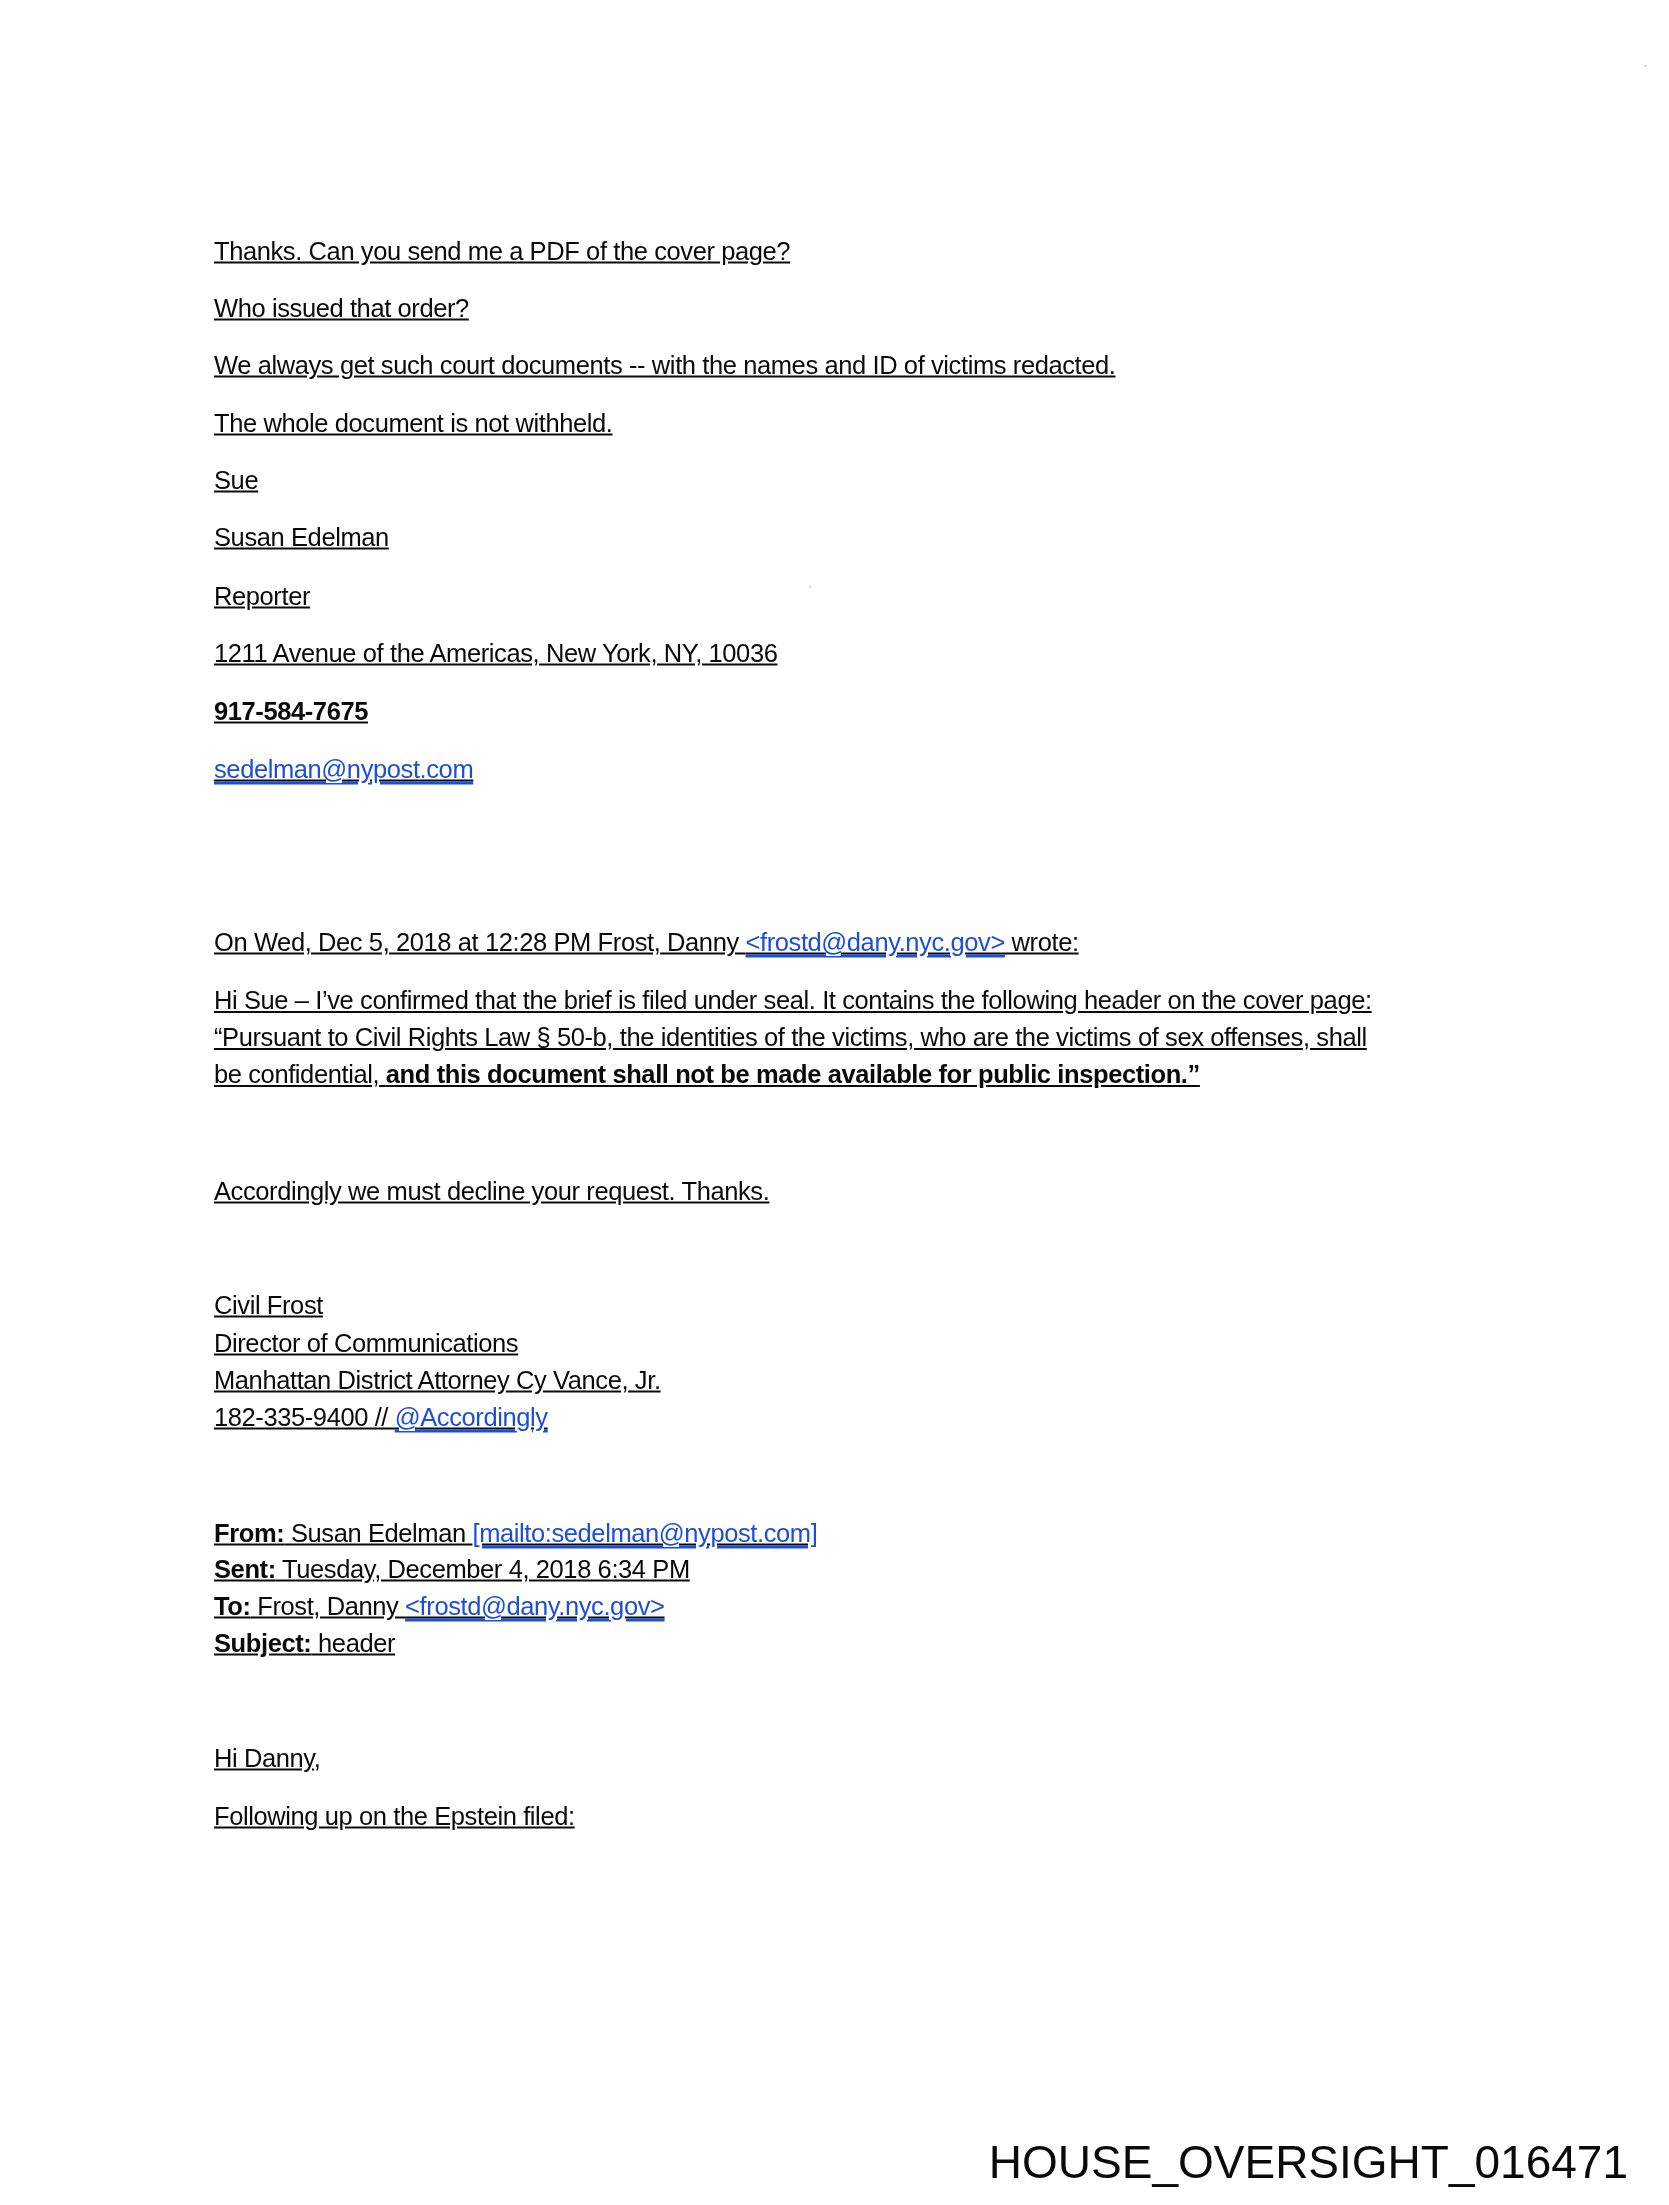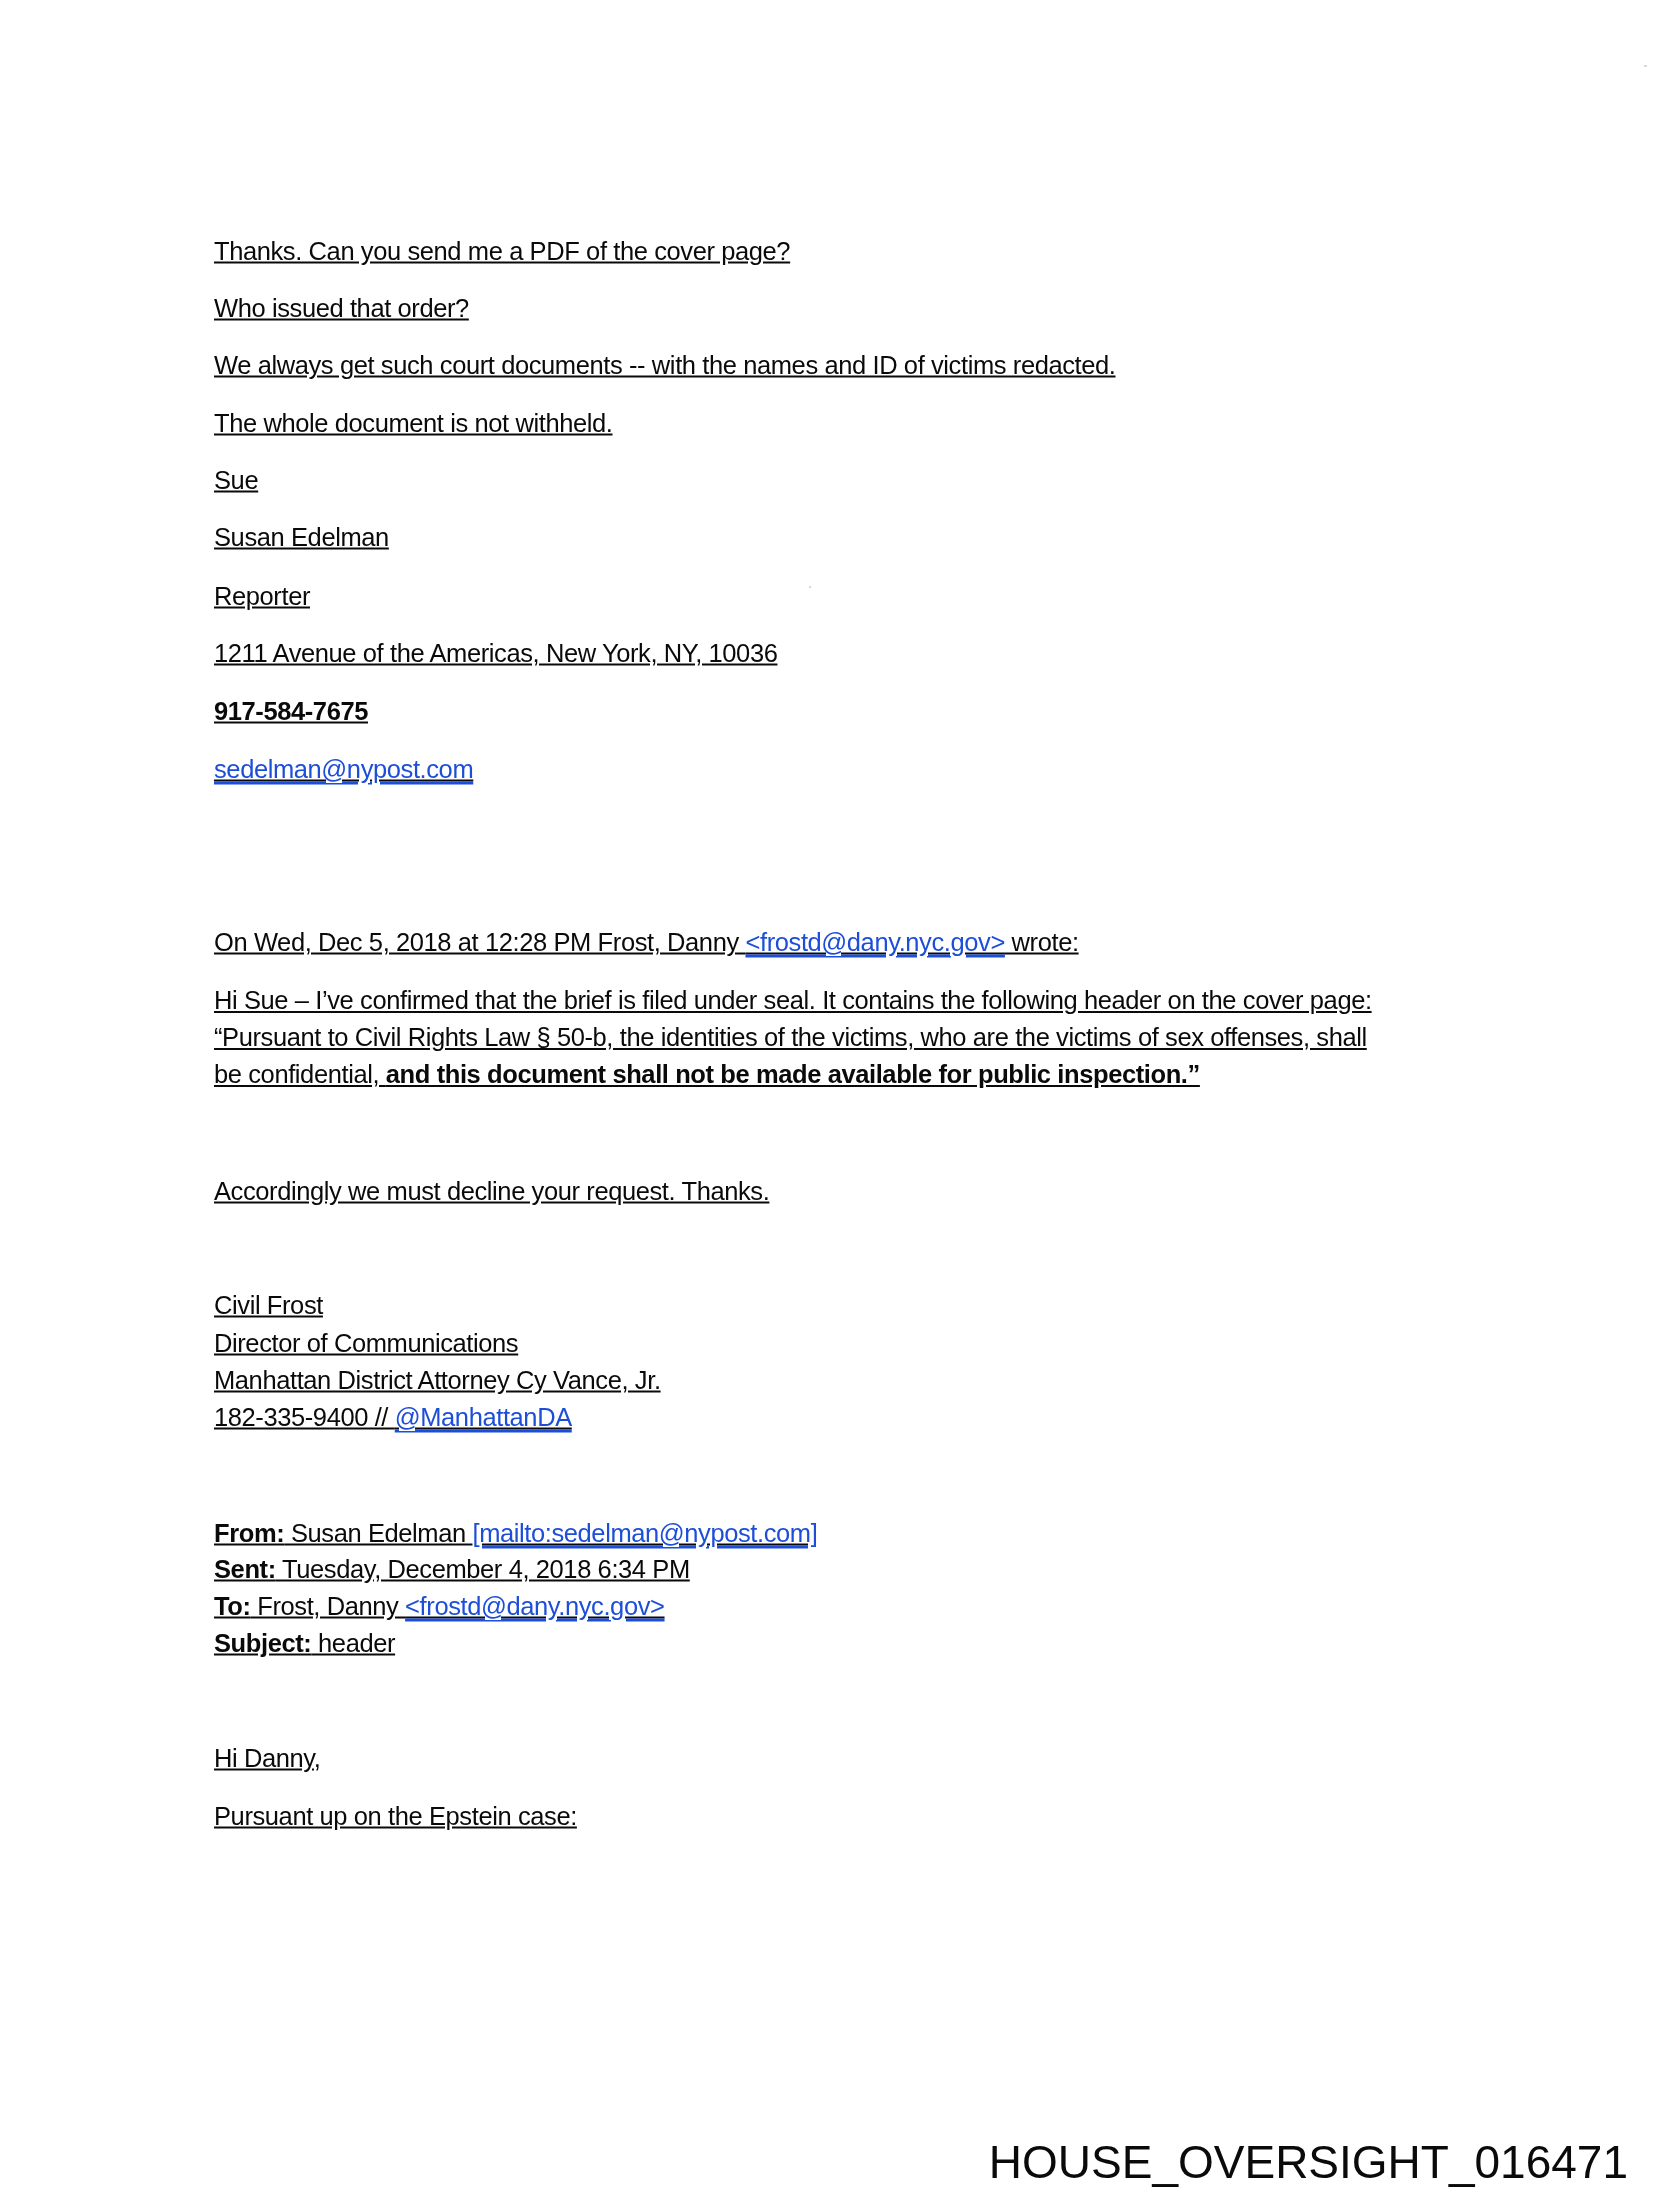--- a/index.html
+++ b/index.html
@@ -38,36 +38,36 @@
 <div class="line wrap" style="top:982px">
   <span>Hi Sue – I’ve confirmed that the brief is filed under seal. It contains the following header on the cover page: “Pursuant to Civil Rights Law § 50-b, the identities of the victims, who are the victims of sex offenses, shall be confidential, </span><span class="b">and this document shall not be made available for public inspection.”</span>
 </div>
 
 <div class="line" style="top:1191px">Accordingly we must decline your request. Thanks.</div>
 
 <div class="line" style="top:1305px">Civil Frost</div>
 <div class="line" style="top:1343px">Director of Communications</div>
 <div class="line" style="top:1380px">Manhattan District Attorney Cy Vance, Jr.</div>
 <div class="line" style="top:1417px">
-  <span>182-335-9400 // </span><span class="link">@ManhattanDA</span>
+  <span>182-335-9400 // </span><span class="link">@Accordingly</span>
 </div>
 
 <div class="line" style="top:1533px">
   <span class="b">From:</span><span> Susan Edelman </span><span class="link">[mailto:sedelman@nypost.com]</span>
 </div>
 <div class="line" style="top:1569px">
   <span class="b">Sent:</span><span> Tuesday, December 4, 2018 6:34 PM</span>
 </div>
 <div class="line" style="top:1606px">
   <span class="b">To:</span><span> Frost, Danny </span><span class="link">&lt;frostd@dany.nyc.gov&gt;</span>
 </div>
 <div class="line" style="top:1643px">
   <span class="b">Subject:</span><span> header</span>
 </div>
 
 <div class="line" style="top:1758px">Hi Danny,</div>
-<div class="line" style="top:1816px">Pursuant up on the Epstein case:</div>
+<div class="line" style="top:1816px">Following up on the Epstein filed:</div>
 
 <div class="footer">HOUSE_OVERSIGHT_016471</div>
 
 <div class="speck" style="left:1644px;top:65px;width:2.6px;height:2px"></div>
 <div class="speck" style="left:809px;top:586px;width:2px;height:2px"></div>
 
 
 </body></html>

